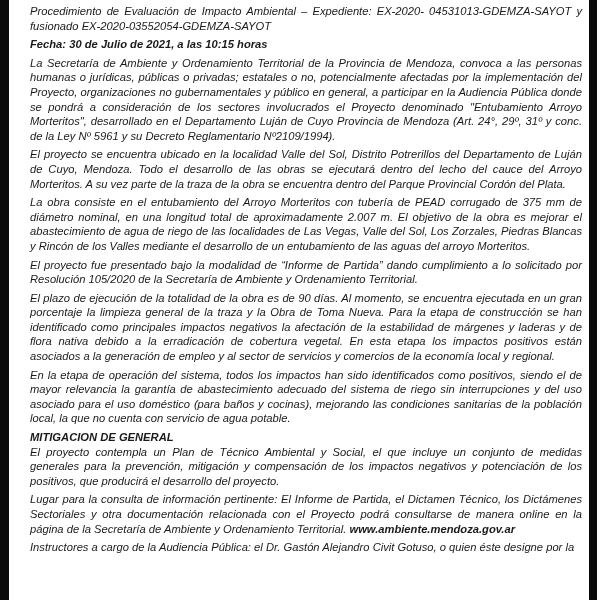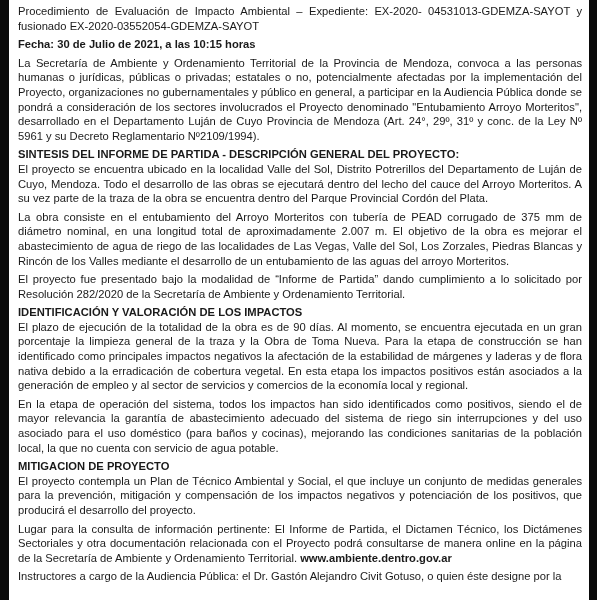--- a/index.html
+++ b/index.html
@@ -27,21 +27,22 @@
     top: 4px;
     width: 564px;
     font-family: "Liberation Sans", "DejaVu Sans", sans-serif;
     font-size: 11.2px;
     line-height: 14.6px;
     color: #1a1a1a;
     text-align: justify;
     hyphens: manual;
   }
   .content p {
-    margin: 0 0 4px 0;
+    margin: 0 0 4px 12px;
+    font-style: italic;
   }
   .content p.heading {
     margin-bottom: 0;
     font-weight: bold;
   }
   .bold { font-weight: bold; }
   .line { display: block; }
 </style>
 </head>
 <body>
@@ -52,32 +53,30 @@
 <div class="content">
 
   <p>Procedimiento de Evaluación de Impacto Ambiental – Expediente: EX-2020- 04531013-GDEMZA-SAYOT y fusionado EX-2020-03552054-GDEMZA-SAYOT</p>
 
   <p class="bold">
     <span class="line">Fecha: 30 de Julio de 2021, a las 10:15 horas</span>
   </p>
 
   <p>La Secretaría de Ambiente y Ordenamiento Territorial de la Provincia de Mendoza, convoca a las personas humanas o jurídicas, públicas o privadas; estatales o no, potencialmente afectadas por la implementación del Proyecto, organizaciones no gubernamentales y público en general, a participar en la Audiencia Pública donde se pondrá a consideración de los sectores involucrados el Proyecto denominado "Entubamiento Arroyo Morteri­tos", desarrollado en el Departamento Luján de Cuyo Provincia de Mendoza (Art. 24°, 29º, 31º y conc. de la Ley Nº 5961 y su Decreto Reglamentario Nº2109/1994).</p>
 
-  <p class="heading">SINTESIS DEL INFORME DE PARTIDA - DESCRIPCIÓN GENERAL DEL PROYECTO:</p>
   <p>El proyecto se encuentra ubicado en la localidad Valle del Sol, Distrito Potrerillos del Departamento de Luján de Cuyo, Mendoza. Todo el desarrollo de las obras se ejecutará dentro del lecho del cauce del Arroyo Morteritos. A su vez parte de la traza de la obra se encuentra dentro del Parque Provincial Cordón del Plata.</p>
 
   <p>La obra consiste en el entubamiento del Arroyo Morteritos con tubería de PEAD corrugado de 375 mm de diámetro nominal, en una longitud total de aproximadamente 2.007 m. El objetivo de la obra es mejorar el abastecimiento de agua de riego de las localidades de Las Vegas, Valle del Sol, Los Zorzales, Piedras Blancas y Rincón de los Valles mediante el desarrollo de un entubamiento de las aguas del arroyo Morteritos.</p>
 
-  <p>El proyecto fue presentado bajo la modalidad de “Informe de Partida” dando cumplimiento a lo solicitado por Resolución 282/2020 de la Secretaría de Ambiente y Ordenamiento Territorial.</p>
+  <p>El proyecto fue presentado bajo la modalidad de “Informe de Partida” dando cumplimiento a lo solicitado por Resolución 105/2020 de la Secretaría de Ambiente y Ordenamiento Territorial.</p>
 
-  <p class="heading">IDENTIFICACIÓN Y VALORACIÓN DE LOS IMPACTOS</p>
   <p>El plazo de ejecución de la totalidad de la obra es de 90 días. Al momento, se encuentra ejecutada en un gran porcentaje la limpieza general de la traza y la Obra de Toma Nueva. Para la etapa de construcción se han identificado como principales impactos negativos la afectación de la estabilidad de márgenes y laderas y de flora nativa debido a la erradicación de cobertura vegetal. En esta etapa los impactos positivos están asociados a la generación de empleo y al sector de servicios y comercios de la economía local y regional.</p>
 
   <p>En la etapa de operación del sistema, todos los impactos han sido identificados como positivos, siendo el de mayor relevancia la garantía de abastecimiento adecuado del sistema de riego sin interrupciones y del uso asociado para el uso doméstico (para baños y cocinas), mejorando las condiciones sanitarias de la población local, la que no cuenta con servicio de agua potable.</p>
 
-  <p class="heading">MITIGACION DE PROYECTO</p>
+  <p class="heading">MITIGACION DE GENERAL</p>
   <p>El proyecto contempla un Plan de Técnico Ambiental y Social, el que incluye un conjunto de medidas generales para la prevención, mitigación y compensación de los impactos negativos y potenciación de los positivos, que producirá el desarrollo del proyecto.</p>
 
-  <p><span>Lugar para la consulta de información pertinente: El Informe de Partida, el Dictamen Técnico, los Dictámenes Sectoriales y otra documentación relacionada con el Proyecto podrá consultarse de manera online en la página de la Secretaría de Ambiente y Ordenamiento Territorial. </span><span class="bold">www.ambiente.dentro.gov.ar</span></p>
+  <p><span>Lugar para la consulta de información pertinente: El Informe de Partida, el Dictamen Técnico, los Dictámenes Sectoriales y otra documentación relacionada con el Proyecto podrá consultarse de manera online en la página de la Secretaría de Ambiente y Ordenamiento Territorial. </span><span class="bold">www.ambiente.mendoza.gov.ar</span></p>
 
   <p>Instructores a cargo de la Audiencia Pública: el Dr. Gastón Alejandro Civit Gotuso, o quien éste designe por la</p>
 
 </div>
 
 </body></html>

